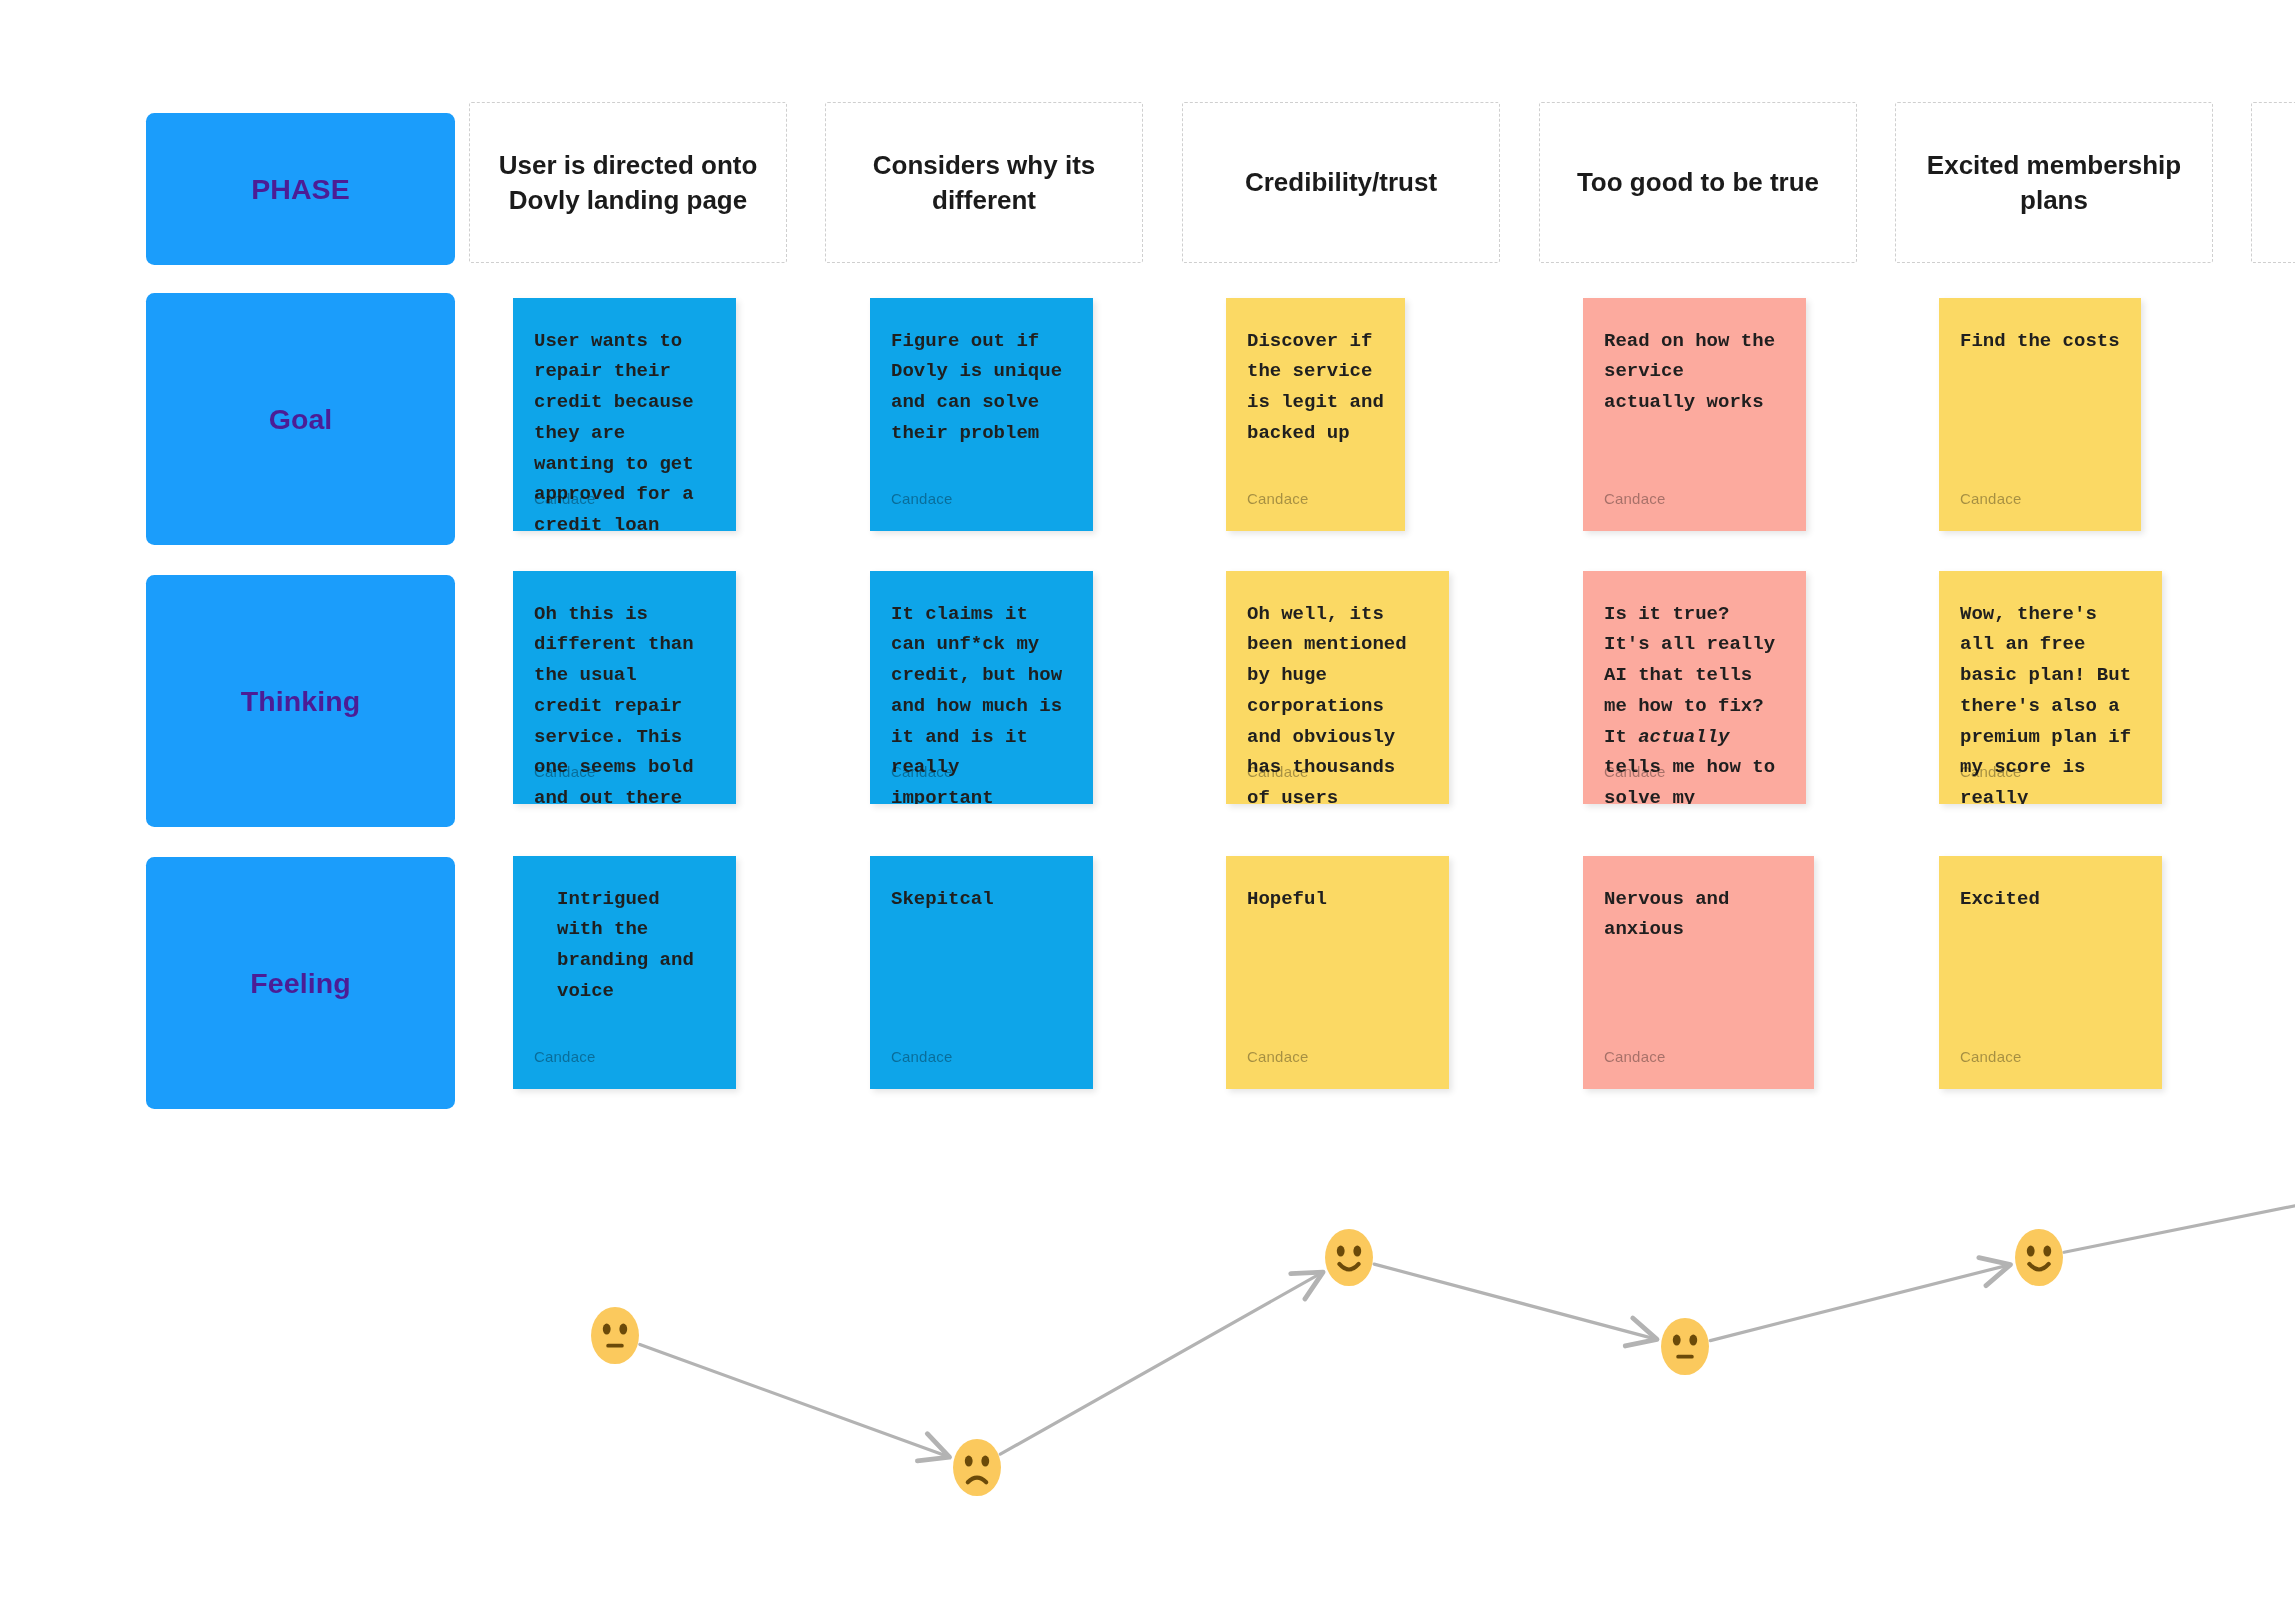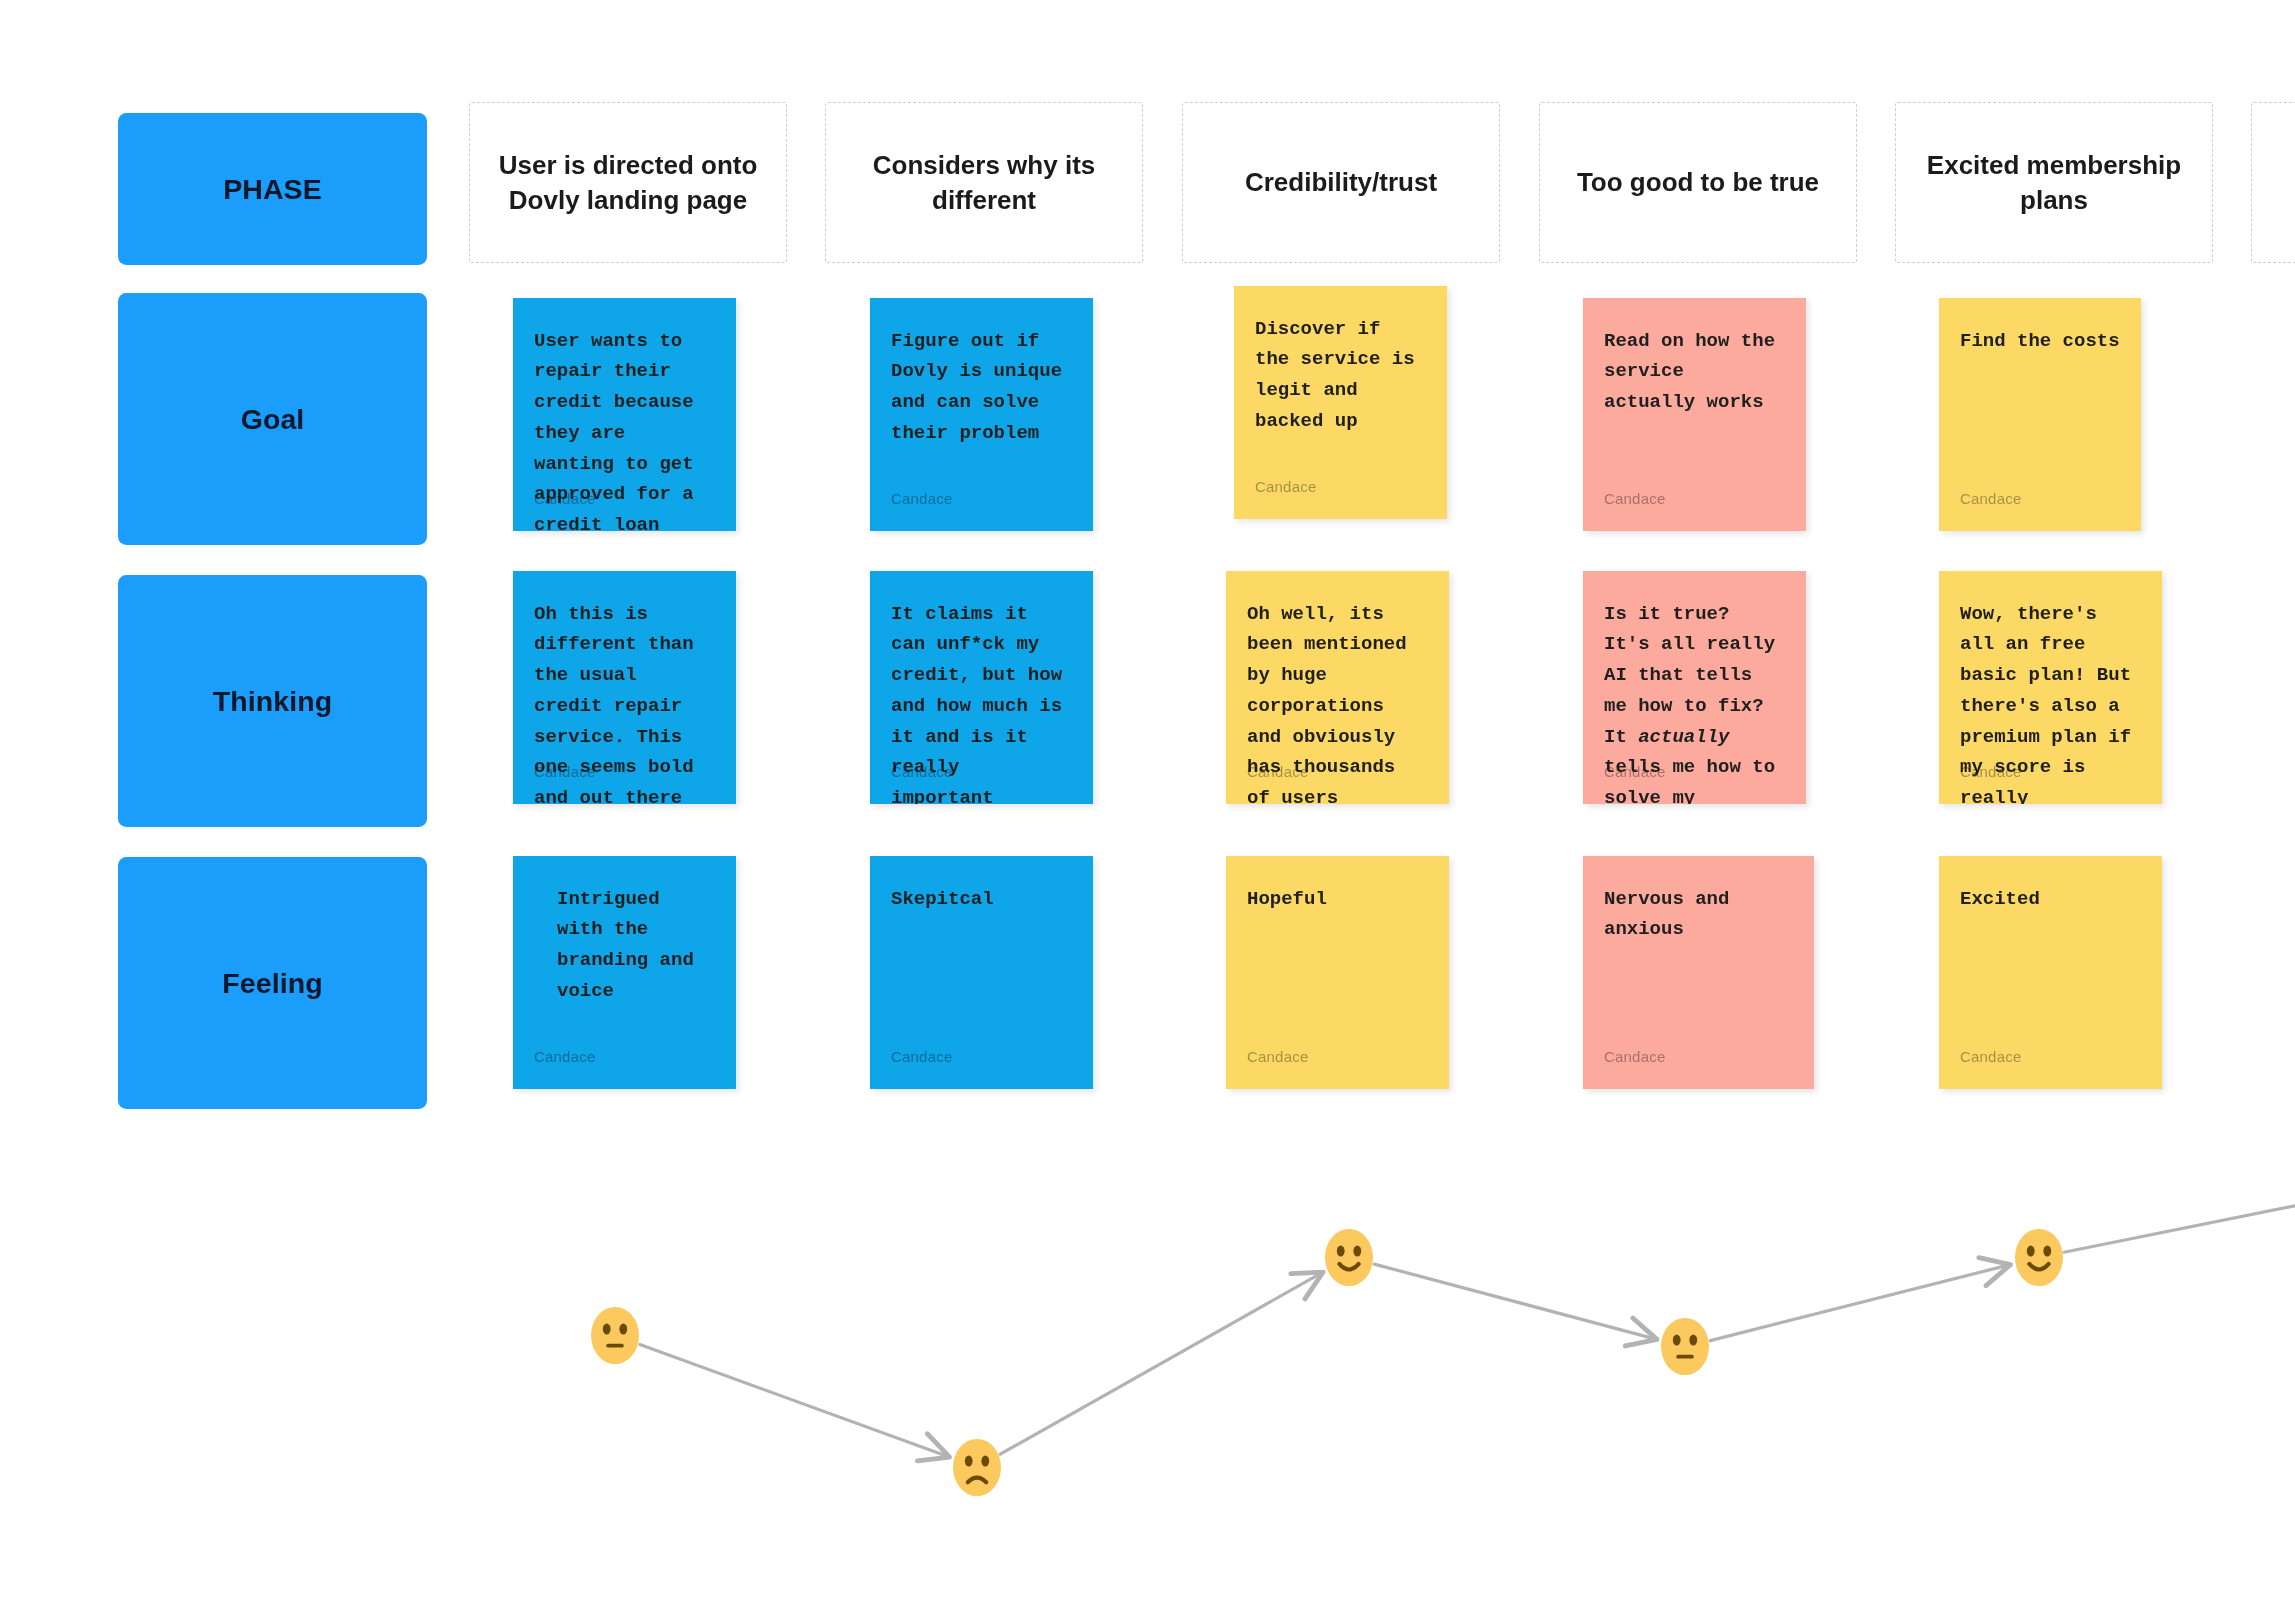--- a/index.html
+++ b/index.html
@@ -23,26 +23,27 @@
   }
 
   
   .row-label {
     position: absolute;
     background: #1B9DFB;
     border-radius: 8.3px;
     display: flex;
     align-items: center;
     justify-content: center;
-    color: #0f172a;
+    color: #4c1d95;
     font-weight: bold;
     font-family: "Liberation Sans", sans-serif;
     letter-spacing: 0.1px;
     text-align: center;
     box-sizing: border-box;
+    margin-left: 28px;
   }
   .row-label-phase   { left: 118px; top: 113px;  width: 309px; height: 152px;  font-size: 28.5px; }
   .row-label-goal    { left: 118px; top: 293px;  width: 309px; height: 252px;  font-size: 28.5px; }
   .row-label-think   { left: 118px; top: 575px; width: 309px; height: 252px;  font-size: 28.5px; }
   .row-label-feel    { left: 118px; top: 857px; width: 309px; height: 252px;  font-size: 28.5px; }
   .row-label-emotion { left: 118px; top: 1174px; width: 309px; height: 262px;  font-size: 28.5px; }
 
   
   .phase-card {
     position: absolute;
@@ -151,21 +152,21 @@
 
   <div id="goal-row">
       <div class="note c-grey" style="left: 513px; top: 298px; width: 223px; height: 233px;">
         <span class="note-text">User wants to repair their credit because they are wanting to get approved for a credit loan</span>
         <span class="note-author">Candace</span>
       </div>
       <div class="note c-grey" style="left: 870px; top: 298px; width: 223px; height: 233px;">
         <span class="note-text">Figure out if Dovly is unique and can solve their problem</span>
         <span class="note-author">Candace</span>
       </div>
-      <div class="note c-yellow" style="left: 1226px; top: 286px; width: 213px; height: 233px; margin-left: 8px;">
+      <div class="note c-yellow" style="left: 1226px; top: 298px; width: 179px; height: 233px;">
         <span class="note-text">Discover if the service is legit and backed up</span>
         <span class="note-author">Candace</span>
       </div>
       <div class="note c-pink" style="left: 1583px; top: 298px; width: 223px; height: 233px;">
         <span class="note-text">Read on how the service actually works</span>
         <span class="note-author">Candace</span>
       </div>
       <div class="note c-yellow" style="left: 1939px; top: 298px; width: 202px; height: 233px;">
         <span class="note-text">Find the costs</span>
         <span class="note-author">Candace</span>

